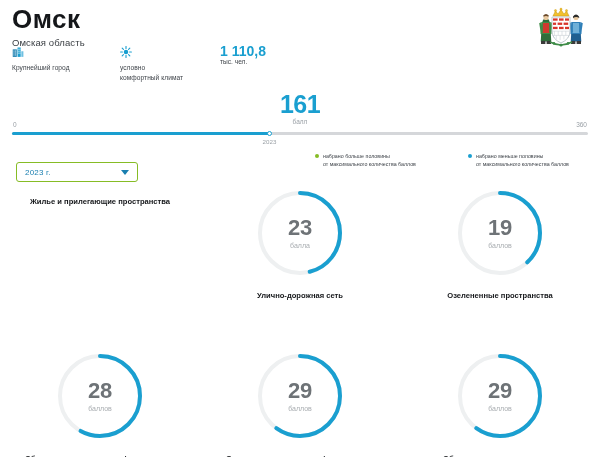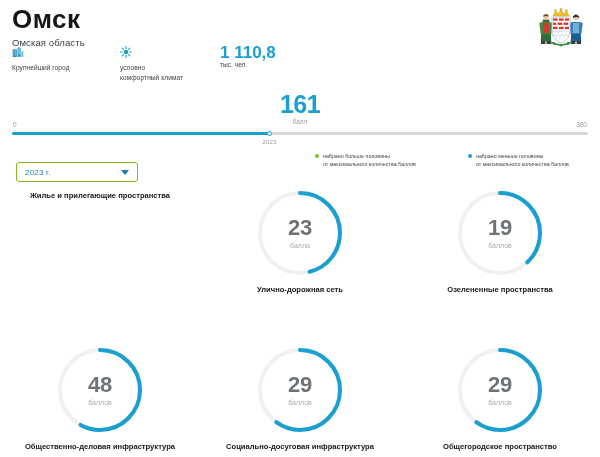--- a/index.html
+++ b/index.html
@@ -28,21 +28,21 @@
   .facts { position: absolute; left: 12px; top: 44px; width: 560px; height: 34px; }
   .fact { position: absolute; top: 0; }
   .fact-1 { left: 0; }
   .fact-2 { left: 108px; }
   .fact-3 { left: 208px; }
   .fact-icon { height: 15px; margin-bottom: 4px; color: #1a9fd0; }
   .fact-text {
     font-size: 6.6px; color: #3f444a; line-height: 1.45; letter-spacing: .05px;
   }
   .fact-value {
-    font-size: 17px; font-weight: bold; color: #1a9fd0; line-height: 1;
+    font-size: 14px; font-weight: bold; color: #1a9fd0; line-height: 1;
   }
   .fact-unit { font-size: 6.6px; color: #3f444a; }
 
   
   .total { position: absolute; left: 0; top: 92px; width: 600px; text-align: center; }
   .total-number {
     font-size: 25px; font-weight: bold; color: #1a9fd0; line-height: 1;
     letter-spacing: -.5px;
   }
   .total-unit { font-size: 6.5px; color: #9aa0a6; margin-top: 1px; }
@@ -103,21 +103,21 @@
   .donut-center {
     position: absolute; inset: 0; display: flex; flex-direction: column;
     align-items: center; justify-content: center; pointer-events: none;
   }
   .donut-value {
     font-size: 22px; font-weight: bold; color: #6e7377; line-height: 1;
     letter-spacing: -.3px;
   }
   .donut-unit { font-size: 7px; color: #a8acb0; margin-top: 3px; }
   .cell-label {
-    margin-top: 4px; font-size: 7.6px; font-weight: bold; color: #15171a;
+    margin-top: 10px; font-size: 7.6px; font-weight: bold; color: #15171a;
     text-align: center; line-height: 1.65; max-width: 180px;
   }
 </style>
 </head>
 <body>
 
 <div class="page">
 
   <div class="header">
     <div class="city-name">Омск</div>
@@ -298,21 +298,21 @@
         </div>
         <div class="cell-label">Озелененные пространства</div>
       </div>
       <div class="cell">
         <div class="donut">
           <svg viewBox="0 0 94 94">
             <circle cx="47" cy="47" r="40" fill="none" stroke="#eef0f1" stroke-width="4"></circle>
             <circle cx="47" cy="47" r="40" fill="none" stroke="#1a9fd0" stroke-width="4" stroke-linecap="round" stroke-dasharray="145.77 251.33"></circle>
           </svg>
           <div class="donut-center">
-            <div class="donut-value">48</div>
+            <div class="donut-value">28</div>
             <div class="donut-unit">баллов</div>
           </div>
         </div>
         <div class="cell-label">Общественно-деловая инфраструктура<br>и прилегающие пространства</div>
       </div>
       <div class="cell">
         <div class="donut">
           <svg viewBox="0 0 94 94">
             <circle cx="47" cy="47" r="40" fill="none" stroke="#eef0f1" stroke-width="4"></circle>
             <circle cx="47" cy="47" r="40" fill="none" stroke="#1a9fd0" stroke-width="4" stroke-linecap="round" stroke-dasharray="150.80 251.33"></circle>

